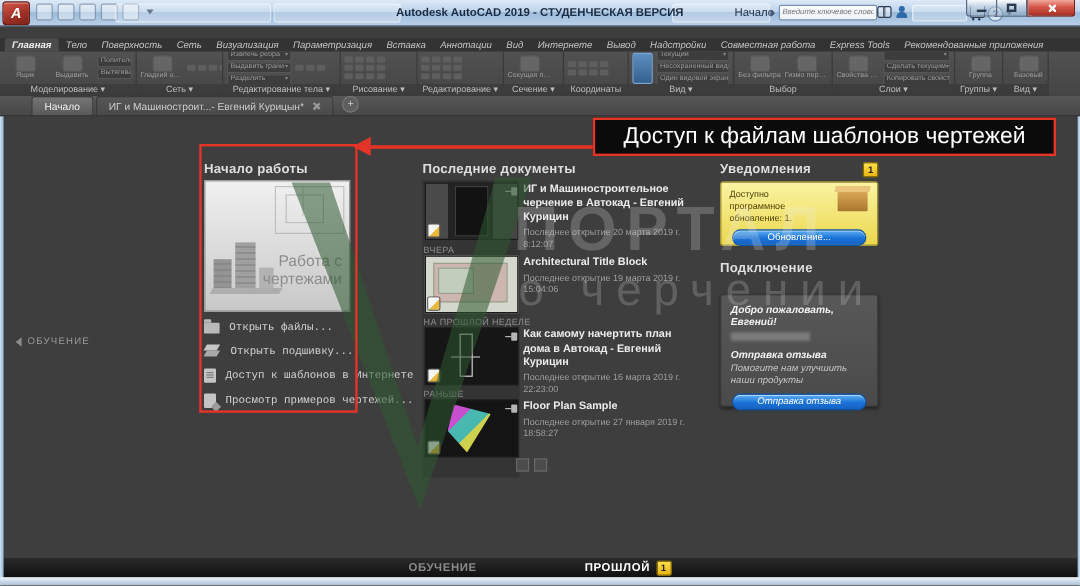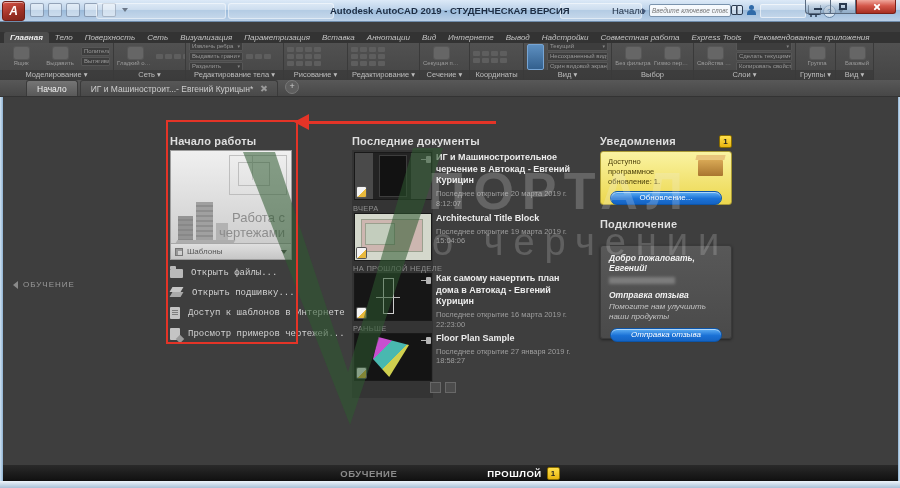--- a/index.html
+++ b/index.html
@@ -480,25 +480,20 @@
     <div class="gs">
       <div class="sec-h">Начало работы</div>
       <div class="gs-card">
         <span class="plan"></span>
         <span class="bld">
             <i class="b1"></i>
             <i class="b2"></i>
             <i class="b3"></i>
           </span>
         <div class="gs-caption">Работа с чертежами</div>
-        <div class="gs-dd">
-          <span class="tpl-ico"></span>
-          <span>Шаблоны</span>
-          <span class="dda"></span>
-        </div>
       </div>
       <div class="links">
         <div class="link">
           <span class="lico ic-folder"></span>
           <span>Открыть файлы...</span>
         </div>
         <div class="link">
           <span class="lico ic-sheets"></span>
           <span>Открыть подшивку...</span>
         </div>
@@ -596,20 +591,21 @@
       <svg width="230" height="290" viewBox="0 0 230 290">
         <polygon points="13,5 45,5 118,225 183,1 213,1 120,278" fill="#2e5a30" opacity="0.55"></polygon>
       </svg>
       <span class="wm1">ПОРТАЛ</span>
       <span class="wm2">о черчении</span>
     </div>
 
     <div class="hl-rect"></div>
     <div class="arr-head"></div>
     <div class="arr-line"></div>
+    <div class="callout">Доступ к файлам шаблонов чертежей</div>
   </div>
 
   <div class="footer">
     <span class="f-learn">ОБУЧЕНИЕ</span>
     <span class="f-create">
       <span>ПРОШЛОЙ</span>
       <span class="badge">1</span>
     </span>
   </div>
 

